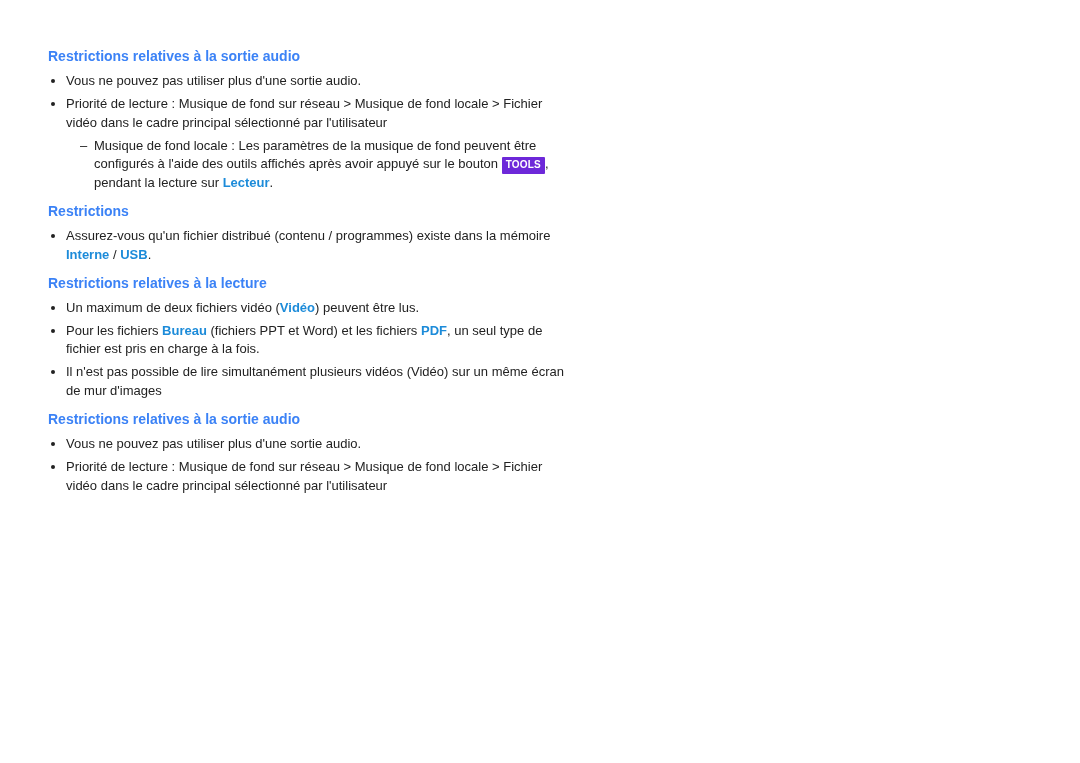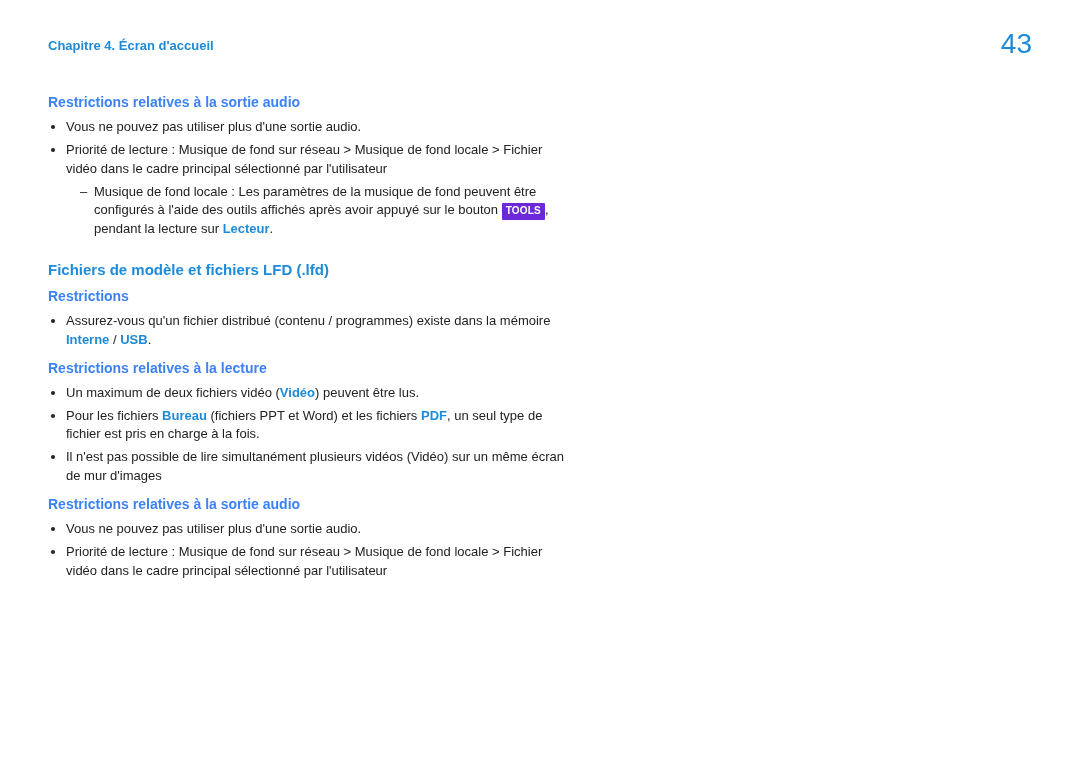--- a/index.html
+++ b/index.html
@@ -94,41 +94,36 @@
   .inline {
     display: inline;
     margin-top: 43px;
   }
 </style>
 </head>
 <body>
 
 <div class="page">
 
-  <div class="header-row">
-    <div class="chapter">Chapitre 4. Écran d'accueil</div>
-    <div class="pagenum">43</div>
-  </div>
 
   <div class="content">
 
     <h3 class="black">Restrictions relatives à la sortie audio</h3>
     <ul class="bullets">
       <li>Vous ne pouvez pas utiliser plus d'une sortie audio.</li>
       <li>
         <span>Priorité de lecture : Musique de fond sur réseau &gt; Musique de fond locale &gt; Fichier vidéo dans le cadre principal sélectionné par l'utilisateur</span>
         <ul class="dashes">
           <li>
             <span class="inline">Musique de fond locale : Les paramètres de la musique de fond peuvent être configurés à l'aide des outils affichés après avoir appuyé sur le bouton </span><span class="tools-badge">TOOLS</span><span class="inline">, pendant la lecture sur </span><span class="hl inline">Lecteur</span><span class="inline">.</span>
           </li>
         </ul>
       </li>
     </ul>
 
-    <h3 class="blue">Fichiers de modèle et fichiers LFD (.lfd)</h3>
 
     <h3 class="black">Restrictions</h3>
     <ul class="bullets">
       <li>
         <span class="inline">Assurez-vous qu'un fichier distribué (contenu / programmes) existe dans la mémoire </span><span class="hl inline">Interne</span><span class="inline"> / </span><span class="hl inline">USB</span><span class="inline">.</span>
       </li>
     </ul>
 
     <h3 class="black">Restrictions relatives à la lecture</h3>
     <ul class="bullets">

